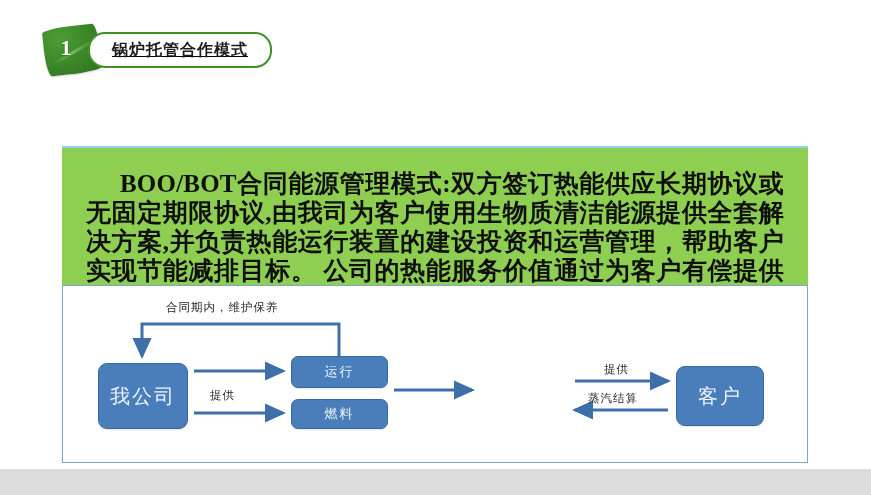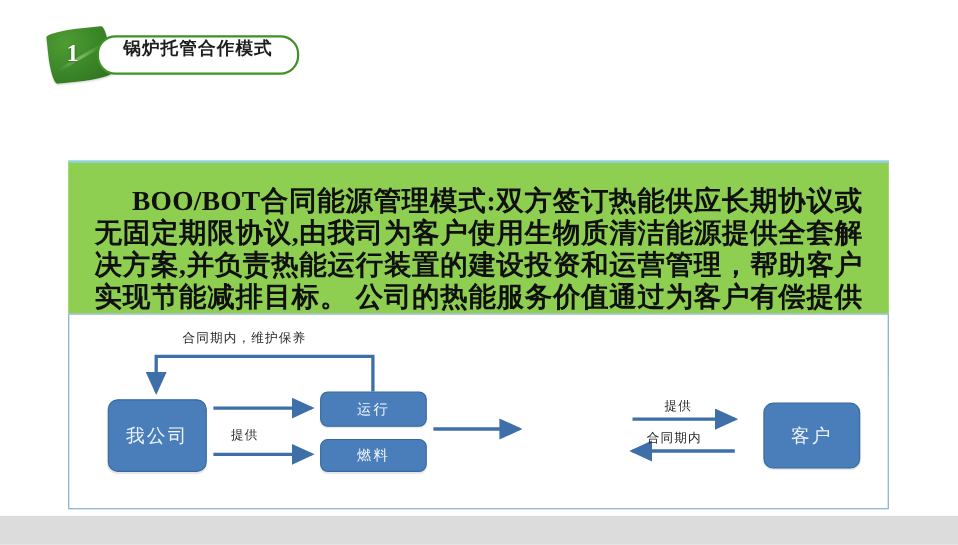--- a/index.html
+++ b/index.html
@@ -35,21 +35,21 @@
     position:absolute;left:0;top:0;width:56px;height:48px;
     display:flex;align-items:center;justify-content:center;
     color:#ffffff;font-size:22px;font-weight:bold;
     text-shadow:0 1px 2px rgba(0,0,0,.4);
     font-family:"Liberation Serif","DejaVu Serif",serif;
   }
   .pill{
     position:absolute;left:50px;top:8px;height:32px;width:180px;
     border:2px solid #3f9126;border-radius:17px;
     background:#ffffff;
-    display:flex;align-items:flex-start;justify-content:center;
+    display:flex;align-items:center;justify-content:center;text-decoration:underline;
   }
   .pill span{
     font-size:16px;font-weight:bold;color:#1d1d1d;letter-spacing:1px;
     font-family:"DejaVu Sans","Liberation Sans",sans-serif;
   }
 
   
   #green-block{
     position:absolute;left:62px;top:146px;width:746px;
     background:#8ece50;
@@ -81,29 +81,29 @@
     position:absolute;
     background:#4a7ebb;
     border:1.5px solid #36699f;
     border-radius:9px;
     display:flex;align-items:center;justify-content:center;
     color:#eef4fb;
     font-family:"DejaVu Sans","Liberation Sans",sans-serif;
     letter-spacing:2px;
     box-shadow:0 1px 1px rgba(0,0,0,.10);
   }
-  .node.big{font-size:17px;}
+  .node.big{font-size:20px;}
   .node.small{font-size:13px;border-radius:7px;}
 
   
   #node-company{left:35px;top:77px;width:88px;height:64px;}
   #node-operate{left:228px;top:70px;width:95px;height:30px;}
   #node-fuel   {left:228px;top:113px;width:95px;height:28px;}
   #node-boiler {left:417px;top:80px;width:80px;height:58px;}
-  #node-client {left:613px;top:80px;width:86px;height:58px;margin-left:18px;}
+  #node-client {left:613px;top:80px;width:86px;height:58px;}
 
   .arrow-label{
     position:absolute;
     font-family:"DejaVu Sans","Liberation Sans",sans-serif;
     font-size:11.5px;color:#262626;letter-spacing:1px;white-space:nowrap;text-align:right;
   }
   #lbl-contract{left:103px;top:14px;}
   #lbl-provide1{left:147px;top:102px;}
   #lbl-provide2{left:541px;top:76px;}
   #lbl-settle  {left:525px;top:105px;}
@@ -161,18 +161,18 @@
     <div class="node small" id="node-fuel">
       <span>燃料</span>
     </div>
     <div class="node big" id="node-client">
       <span>客户</span>
     </div>
 
     <div class="arrow-label" id="lbl-contract">合同期内，维护保养</div>
     <div class="arrow-label" id="lbl-provide1">提供</div>
     <div class="arrow-label" id="lbl-provide2">提供</div>
-    <div class="arrow-label" id="lbl-settle">合同期内</div>
+    <div class="arrow-label" id="lbl-settle">蒸汽结算</div>
   </div>
 
 </div>
 
 <div id="page-bottom-strip"></div>
 
 </body></html>

